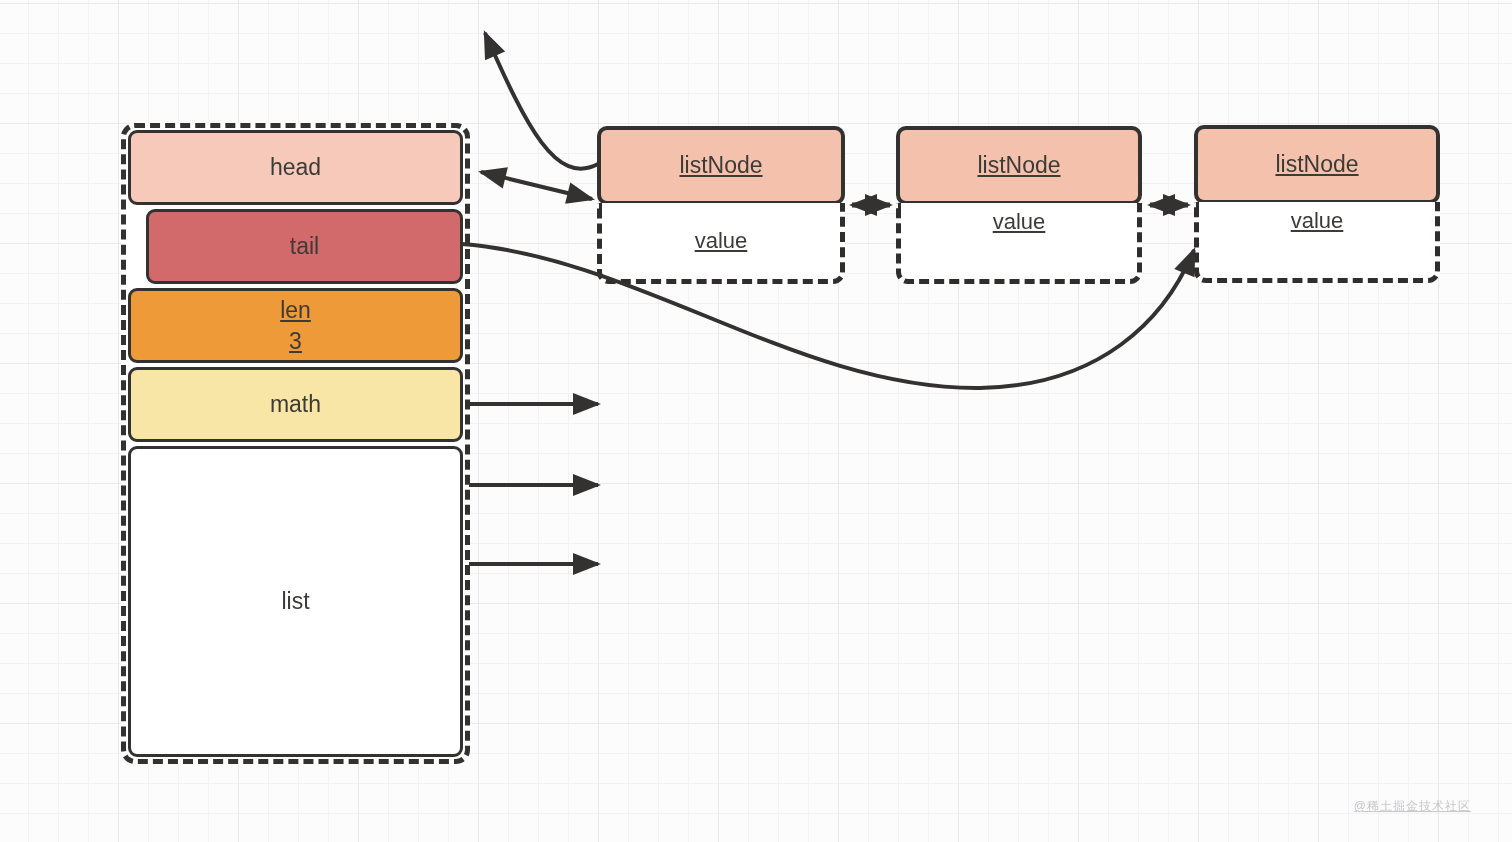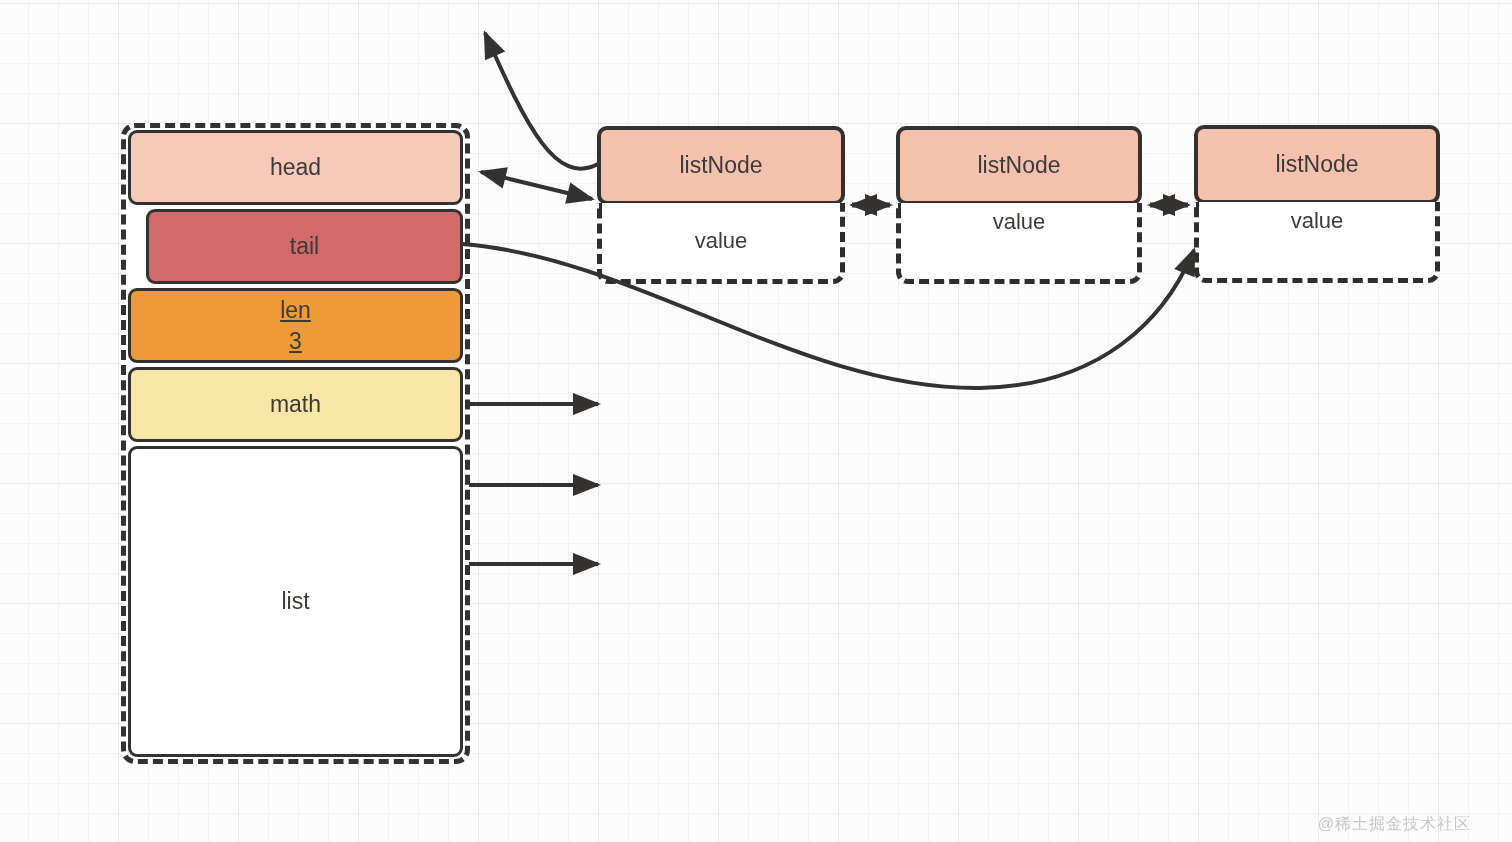--- a/index.html
+++ b/index.html
@@ -37,21 +37,21 @@
     flex:0 0 75px;
   }
   .row-list{flex:1 1 auto;}
   .c-head{background:#f6c9ba;}
   .c-red{background:#d26a6b;margin-left:18px;}
   .c-orange{background:#ee9a38;text-decoration:underline;}
   .c-yellow{background:#f8e6a6;}
   .c-white{background:#ffffff;}
 
   
-  .node{position:absolute;width:248px;}
+  .node{position:absolute;width:248px;text-decoration:underline;}
   .node-header{
     box-sizing:border-box;height:79px;
     border:4px solid #343230;border-radius:10px;
     background:#f4c1ad;
     display:flex;align-items:center;justify-content:center;
     font-size:23px;
   }
   .node-value{
     box-sizing:border-box;height:81px;margin-top:-2px;
     border:5px dashed #2f2e2c;border-top:none;
@@ -59,22 +59,22 @@
     background:#ffffff;
     display:flex;justify-content:center;
     font-size:22px;
   }
   .v-center{align-items:center;}
   .v-top{align-items:flex-start;padding-top:6px;}
 
   .arrow-layer{position:absolute;left:0;top:0;z-index:6;pointer-events:none;}
 
   .watermark{
-    position:absolute;right:41px;bottom:7px;
-    font-size:16px;color:#c7c7c9;letter-spacing:1px;
+    position:absolute;right:41px;bottom:27px;
+    font-size:12px;color:#c7c7c9;letter-spacing:1px;text-decoration:underline;
   }
 </style>
 </head>
 <body>
 
 <div class="canvas">
 
   <div class="adlist">
     <div class="row c-head">
       <span>head</span>

